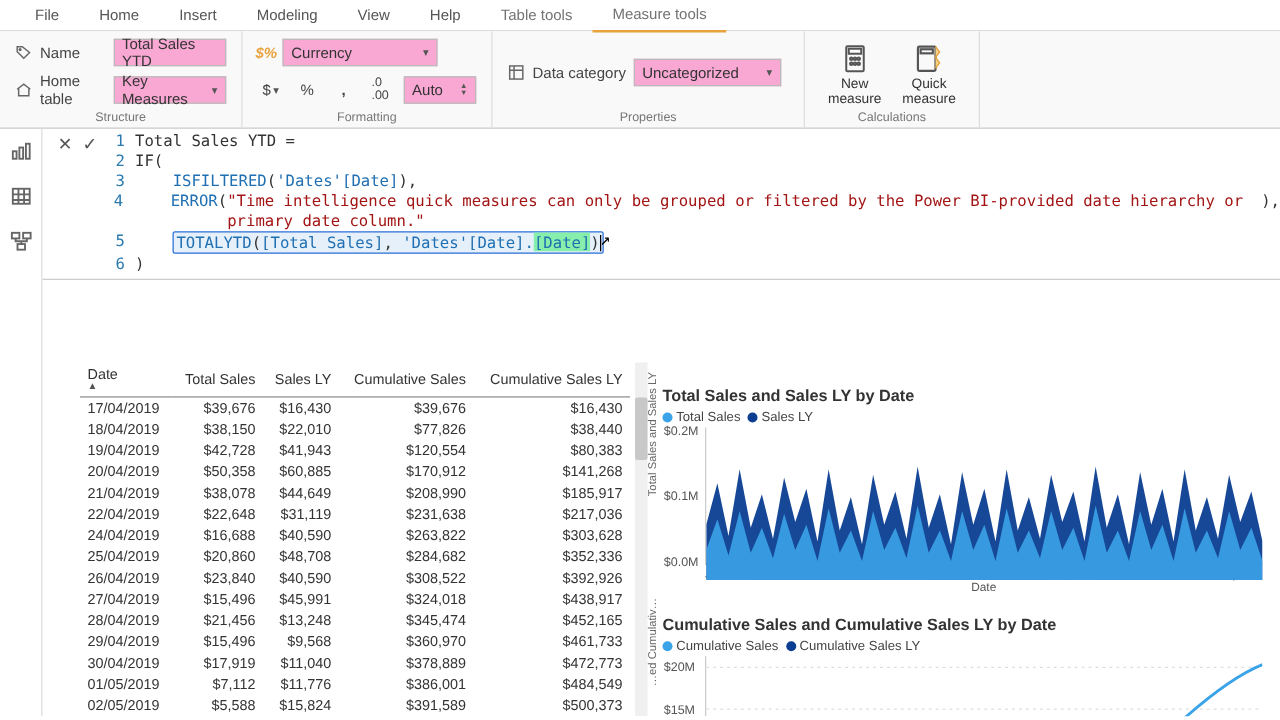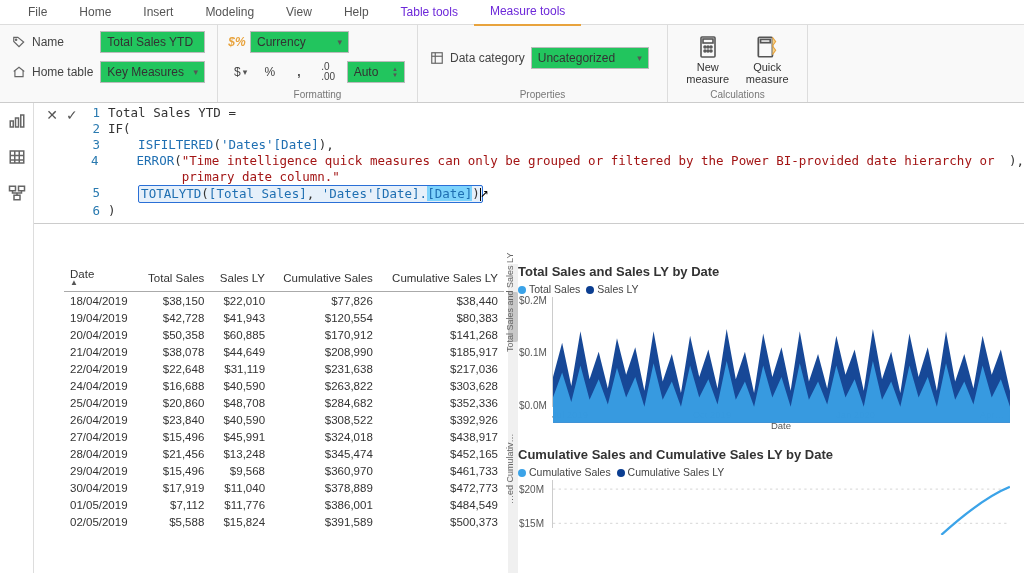--- a/index.html
+++ b/index.html
@@ -1,32 +1,32 @@
 <!DOCTYPE html>
 <html><head>
 <meta charset="utf-8">
 <style>
   * { box-sizing: border-box; margin: 0; padding: 0; }
   html, body { width: 1024px; height: 576px; overflow: hidden; font-family: "Segoe UI", Arial, sans-serif; font-size: 12px; background: #fff; color: #333; }
   
   .tabs { display: flex; align-items: center; height: 25px; border-bottom: 1px solid #ddd; padding-left: 12px; }
   .tab { padding: 5px 16px 6px; color: #555; cursor: pointer; }
   .tab.active { color: #e8a33d; border-bottom: 2px solid #e8a33d; }
-  .tab.sub { color: #6d28d9; }
+  .tab.sub { color: #737373; }
   
   .ribbon { display: flex; height: 78px; border-bottom: 1px solid #ccc; background: #f9f9f9; }
   .group { border-right: 1px solid #ddd; padding: 4px 12px 2px; display: flex; flex-direction: column; }
   .group-body { flex: 1; display: flex; flex-direction: column; gap: 4px; }
   .group-label { text-align: center; font-size: 10px; color: #777; padding-top: 2px; }
   .row { display: flex; align-items: center; gap: 6px; height: 26px; }
   .lbl-icon { width: 14px; height: 14px; display: inline-flex; align-items: center; justify-content: center; color: #666; }
   .lbl { width: 70px; color: #444; }
-  .field { border: 1px solid #bbb; background: #22c55e; height: 22px; padding: 0 6px; display: flex; align-items: center; justify-content: space-between; font-size: 12px; }
+  .field { border: 1px solid #bbb; background: #f9a8d4; height: 22px; padding: 0 6px; display: flex; align-items: center; justify-content: space-between; font-size: 12px; }
   .field.narrow { width: 116px; }
-  .field.med   { width: 99px; }
+  .field.med   { width: 124px; }
   .chev { font-size: 9px; color: #555; }
   .fmt-row2 { display: flex; align-items: center; gap: 8px; }
   .fmt-btn { width: 22px; height: 22px; display: flex; align-items: center; justify-content: center; color: #444; }
   .big-btn { display: flex; flex-direction: column; align-items: center; justify-content: center; width: 56px; padding-top: 2px; }
   .big-btn .ic { width: 28px; height: 28px; display: flex; align-items: center; justify-content: center; }
   .big-btn .txt { font-size: 11px; text-align: center; line-height: 1.1; color: #333; }
   
   .main { display: flex; height: calc(576px - 28px - 78px); }
   .rail { width: 34px; border-right: 1px solid #ddd; display: flex; flex-direction: column; align-items: center; padding-top: 8px; gap: 16px; color: #666; }
   .rail div { width: 20px; height: 20px; display:flex; align-items:center; justify-content:center; }
@@ -34,27 +34,27 @@
   .content { flex: 1; display: flex; flex-direction: column; }
   .formula-wrap { display: flex; border-bottom: 1px solid #ccc; }
   .formula-ctl { width: 56px; display: flex; align-items: flex-start; justify-content: center; gap: 8px; padding-top: 4px; color: #555; font-size: 14px; }
   .code { flex: 1; font-family: Consolas, monospace; font-size: 12.5px; padding: 2px 0 4px; line-height: 16px; }
   .cl { display: flex; }
   .ln { width: 18px; text-align: right; color: #2a7ab0; padding-right: 8px; user-select: none; }
   .kw   { color: #1f6fb2; }
   .str  { color: #a31515; }
   .col  { color: #1f6fb2; }
   .hl-row { background: #e6f0fa; border: 1px solid #2a6fd6; border-radius: 2px; display: inline-block; padding: 0 2px; }
-  .sel { background: #7dd3fc; }
+  .sel { background: #86efac; }
   .cursor { display:inline-block; width:0; }
   .cursor::after{ content:""; display:inline-block; width:1px; height:13px; background:#000; vertical-align:middle; }
   .mouse { position: relative; }
   .mouse::after { content: "↖"; position: absolute; transform: scaleX(-1); font-size: 14px; color:#000; left: 0; top: -2px;}
   
-  .report { flex: 1; display: flex; padding: 40px 8px 0 30px; gap: 14px; overflow: hidden; position: relative; }
+  .report { flex: 1; display: flex; padding: 40px 8px 0 30px; gap: 26px; overflow: hidden; position: relative; align-items: flex-end; }
   .tablewrap { position: relative; width: 440px; }
   table { border-collapse: collapse; width: 100%; font-size: 11.5px; }
   th { text-align: left; font-weight: 400; color: #333; padding: 4px 6px; border-bottom: 1px solid #aaa; white-space: nowrap; }
   th.num, td.num { text-align: right; }
   td { padding: 2.5px 6px; white-space: nowrap; }
   .sort-ind { font-size: 8px; color: #555; display:block; margin-top:-2px;}
   .scrollbar { position: absolute; right: -14px; top: 0; bottom: 0; width: 10px; background: #f0f0f0; }
   .scrollbar .thumb { position: absolute; top: 28px; width: 100%; height: 50px; background: #c8c8c8; border-radius: 2px;}
   .charts { flex: 1; display: flex; flex-direction: column; gap: 16px; padding-right: 6px;}
   .chart-title { font-size: 13px; font-weight: 600; color: #333; margin-bottom: 4px; }
@@ -79,21 +79,21 @@
   <div class="tab">Insert</div>
   <div class="tab">Modeling</div>
   <div class="tab">View</div>
   <div class="tab">Help</div>
   <div class="tab sub">Table tools</div>
   <div class="tab sub active">Measure tools</div>
 </div>
 
 <div class="ribbon">
 
-  <div class="group" style="width:218px">
+  <div class="group" style="width:194px">
     <div class="group-body">
       <div class="row">
         <span class="lbl-icon">
           <svg width="14" height="14" viewBox="0 0 24 24" fill="none" stroke="#666" stroke-width="2">
               <path d="M20 12l-8 8-9-9V4h7z"></path>
               <circle cx="7" cy="8" r="1.2"></circle>
             </svg>
         </span>
         <span class="lbl">Name</span>
         <div class="field narrow">
@@ -107,20 +107,21 @@
               <path d="M5 10v10h14V10"></path>
             </svg>
         </span>
         <span class="lbl">Home table</span>
         <div class="field narrow">
             <span>Key Measures</span>
             <span class="chev">▾</span>
           </div>
       </div>
     </div>
+    <div class="group-label">Structure</div>
   </div>
 
   <div class="group" style="width:200px">
     <div class="group-body">
       <div class="row">
         <span class="lbl-icon" style="font-weight:600;font-style:italic;color:#e8a33d">$%</span>
         <div class="field med">
             <span>Currency</span>
             <span class="chev">▾</span>
           </div>
@@ -264,20 +265,27 @@
               <tr>
             <th><span>Date</span><span class="sort-ind">▲</span></th>
             <th class="num">Total Sales</th>
             <th class="num">Sales LY</th>
             <th class="num">Cumulative Sales</th>
             <th class="num">Cumulative Sales LY</th>
           </tr>
             </thead>
           <tbody id="tbody">
               <tr>
+                <td>17/04/2019</td>
+                <td class="num">$39,676</td>
+                <td class="num">$16,430</td>
+                <td class="num">$39,676</td>
+                <td class="num">$16,430</td>
+              </tr>
+              <tr>
                 <td>18/04/2019</td>
                 <td class="num">$38,150</td>
                 <td class="num">$22,010</td>
                 <td class="num">$77,826</td>
                 <td class="num">$38,440</td>
               </tr>
               <tr>
                 <td>19/04/2019</td>
                 <td class="num">$42,728</td>
                 <td class="num">$41,943</td>

